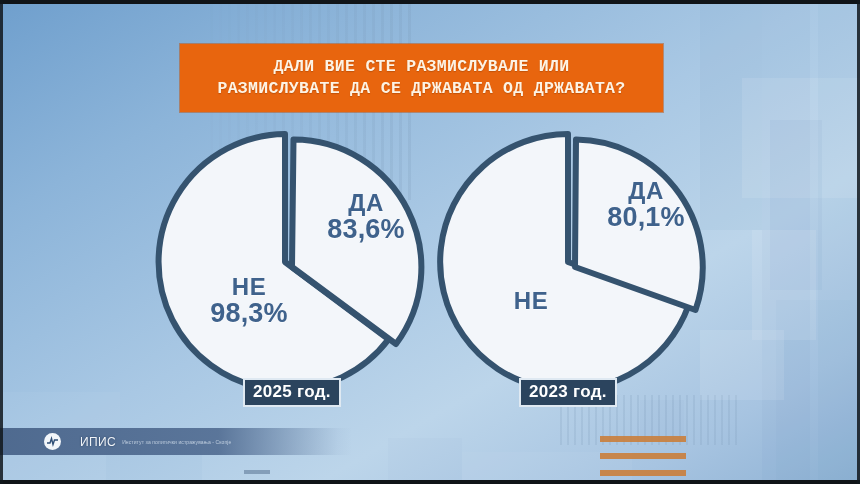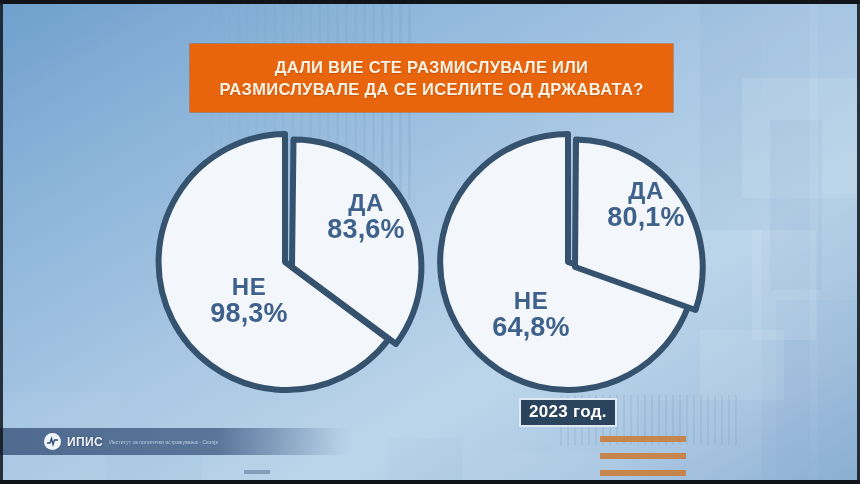--- a/index.html
+++ b/index.html
@@ -41,25 +41,26 @@
       rgba(120,150,180,.28) 0px,rgba(120,150,180,.28) 2px,
       rgba(255,255,255,0) 2px,rgba(255,255,255,0) 7px);
     opacity:.7;
   }
   .sq{position:absolute;background:rgba(255,255,255,.16);}
   .sq.d{background:rgba(96,140,190,.20);}
   .sq.e{background:rgba(255,255,255,.10);}
 
   
   .banner{
-    position:absolute;left:190px;top:44px;width:483px;height:68px;
+    position:absolute;left:180px;top:44px;width:483px;height:68px;
     background:#e8650e;
     display:flex;flex-direction:column;align-items:center;justify-content:center;
     z-index:20;
     box-shadow:0 0 0 1px rgba(190,80,10,.5);
+    font-family:Liberation Mono, monospace;
   }
   .banner .line{
     color:#fdf3e4;font-weight:bold;font-size:16.5px;letter-spacing:.3px;
     line-height:1.34;text-align:center;white-space:nowrap;
     text-shadow:0 1px 1px rgba(120,50,0,.35);
   }
 
   
   .pie-wrap{position:absolute;z-index:15;}
   .pie-svg{display:block;overflow:visible;}
@@ -83,21 +84,21 @@
     position:absolute;left:0;top:428px;width:352px;height:27px;z-index:30;
     background:linear-gradient(90deg,rgba(72,99,137,.93) 0%,rgba(78,105,143,.88) 62%,rgba(150,175,205,.15) 96%,rgba(150,175,205,0) 100%);
     display:flex;align-items:center;
   }
   .logo-mark{
     width:17px;height:17px;border-radius:50%;background:#f2f6fa;margin-left:44px;
     display:flex;align-items:center;justify-content:center;flex:none;
   }
   .logo-mark svg{display:block;}
   .logo-name{
-    color:#f0f4f8;font-weight:bold;font-size:12px;letter-spacing:.4px;margin-left:6px;
+    color:#f0f4f8;font-weight:normal;font-size:12px;letter-spacing:.4px;margin-left:19px;
     text-shadow:0 0 2px rgba(20,40,70,.6);
   }
   .logo-sub{
     color:#cfdcea;font-size:5px;letter-spacing:.1px;margin-left:6px;
     opacity:.85;filter:blur(.35px);white-space:nowrap;
   }
 
   
   .bars{position:absolute;left:600px;top:436px;z-index:28;}
   .bars i{display:block;width:86px;height:6px;background:#c9803f;margin-bottom:11px;opacity:.92;}
@@ -125,57 +126,57 @@
     <div class="sq d" style="left:818px;top:0px;width:42px;height:484px;opacity:.28;"></div>
     <div class="sq e" style="left:0px;top:392px;width:120px;height:92px;opacity:.35;"></div>
     <div class="sq d" style="left:106px;top:440px;width:96px;height:44px;opacity:.18;"></div>
     <div class="sq d" style="left:388px;top:438px;width:74px;height:46px;opacity:.16;"></div>
     <div class="sq e" style="left:462px;top:452px;width:170px;height:32px;opacity:.40;"></div>
     <div class="sq d" style="left:640px;top:400px;width:44px;height:40px;opacity:.20;"></div>
   </div>
 
   <div class="banner">
     <div class="line">ДАЛИ ВИЕ СТЕ РАЗМИСЛУВАЛЕ ИЛИ</div>
-    <div class="line">РАЗМИСЛУВАЛЕ ДА СЕ ИСЕЛИТЕ ОД ДРЖАВАТА?</div>
+    <div class="line">РАЗМИСЛУВАТЕ ДА СЕ ДРЖАВАТА ОД ДРЖАВАТА?</div>
   </div>
 
   <div class="pie-wrap" style="left:175px;top:128px;">
     <svg class="pie-svg" width="240" height="260" viewBox="0 0 240 260">
 
       <path d="M 110 134 L 110 6 A 128 128 0 1 0 213.5 211.4 Z" fill="#f3f6fa" stroke="#35536f" stroke-width="6" stroke-linejoin="round"></path>
 
       <path d="M 117 139 L 118.5 11.5 A 128 128 0 0 1 221 216 Z" fill="#f3f6fa" stroke="#35536f" stroke-width="6" stroke-linejoin="round"></path>
     </svg>
     <div class="pie-label" style="left:133px;top:62px;width:116px;">
       <span class="big">ДА</span>
       <span class="pct">83,6%</span>
     </div>
     <div class="pie-label" style="left:16px;top:146px;width:116px;">
       <span class="big">НЕ</span>
       <span class="pct">98,3%</span>
     </div>
   </div>
+  <div class="year-box" style="left:243px;top:378px;">2025 год.</div>
 
   <div class="pie-wrap" style="left:440px;top:128px;">
     <svg class="pie-svg" width="240" height="260" viewBox="0 0 240 260">
 
       <path d="M 128 134 L 128 6 A 128 128 0 1 0 248.5 177.6 Z" fill="#f3f6fa" stroke="#35536f" stroke-width="6" stroke-linejoin="round"></path>
 
       <path d="M 135 139 L 136 11.5 A 128 128 0 0 1 255.5 182 Z" fill="#f3f6fa" stroke="#35536f" stroke-width="6" stroke-linejoin="round"></path>
     </svg>
     <div class="pie-label" style="left:148px;top:50px;width:116px;">
       <span class="big">ДА</span>
       <span class="pct">80,1%</span>
     </div>
     <div class="pie-label" style="left:28px;top:160px;width:126px;">
       <span class="big">НЕ</span>
-      <span class="pct">64,8%</span>
     </div>
   </div>
-  <div class="year-box" style="left:519px;top:378px;margin-top:20px;">2023 год.</div>
+  <div class="year-box" style="left:519px;top:378px;">2023 год.</div>
 
   <div class="logo-band">
     <div class="logo-mark">
       <svg width="15" height="15" viewBox="0 0 15 15">
         <polyline points="2,9 5,9 6.5,4.5 8,10.5 9.5,6 13,6" fill="none" stroke="#2e4e76" stroke-width="1.4"></polyline>
       </svg>
     </div>
     <span class="logo-name">ИПИС</span>
     <span class="logo-sub">Институт за политички истражувања - Скопје</span>
   </div>

